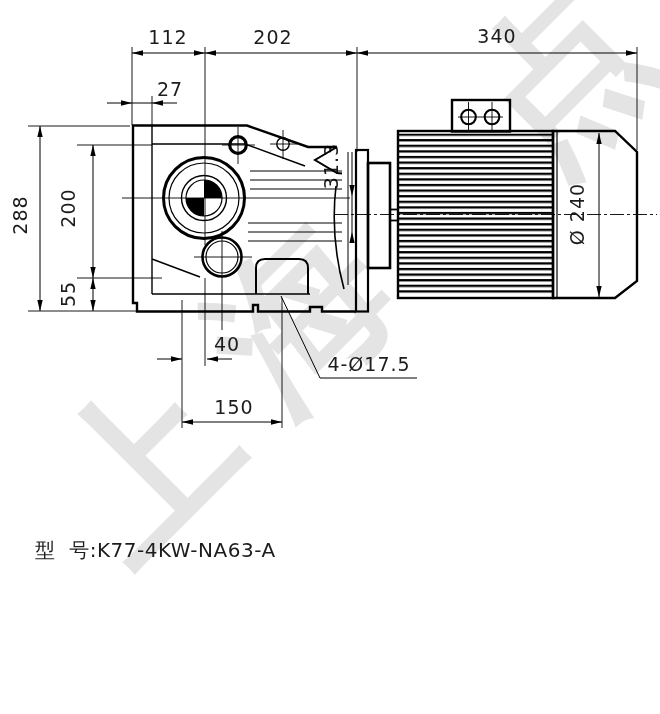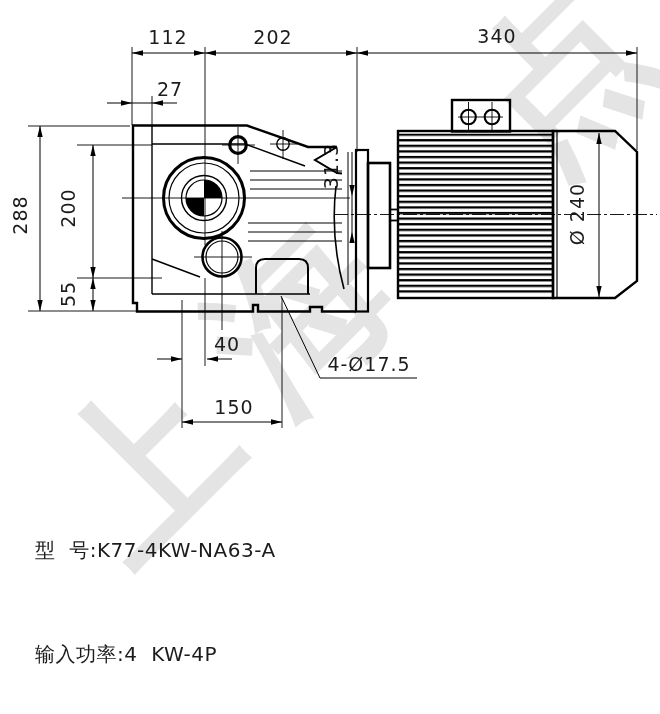--- a/index.html
+++ b/index.html
@@ -183,21 +183,20 @@
       <g>
         <rect x="452" y="100" width="58" height="31.5" stroke="#000" stroke-width="2.4" fill="none"></rect>
         <circle cx="468.5" cy="117" r="7.3" stroke="#000" stroke-width="2.1" fill="none"></circle>
         <circle cx="492" cy="117" r="7.3" stroke="#000" stroke-width="2.1" fill="none"></circle>
       </g>
     </g>
   </svg>
 
   <div id="spec-block">
     <div>型  号:K77-4KW-NA63-A</div>
-    <div>输入功率:4  KW-4P</div>
     
     
     
     
     
   </div>
 
 </div>
 
 </body></html>

